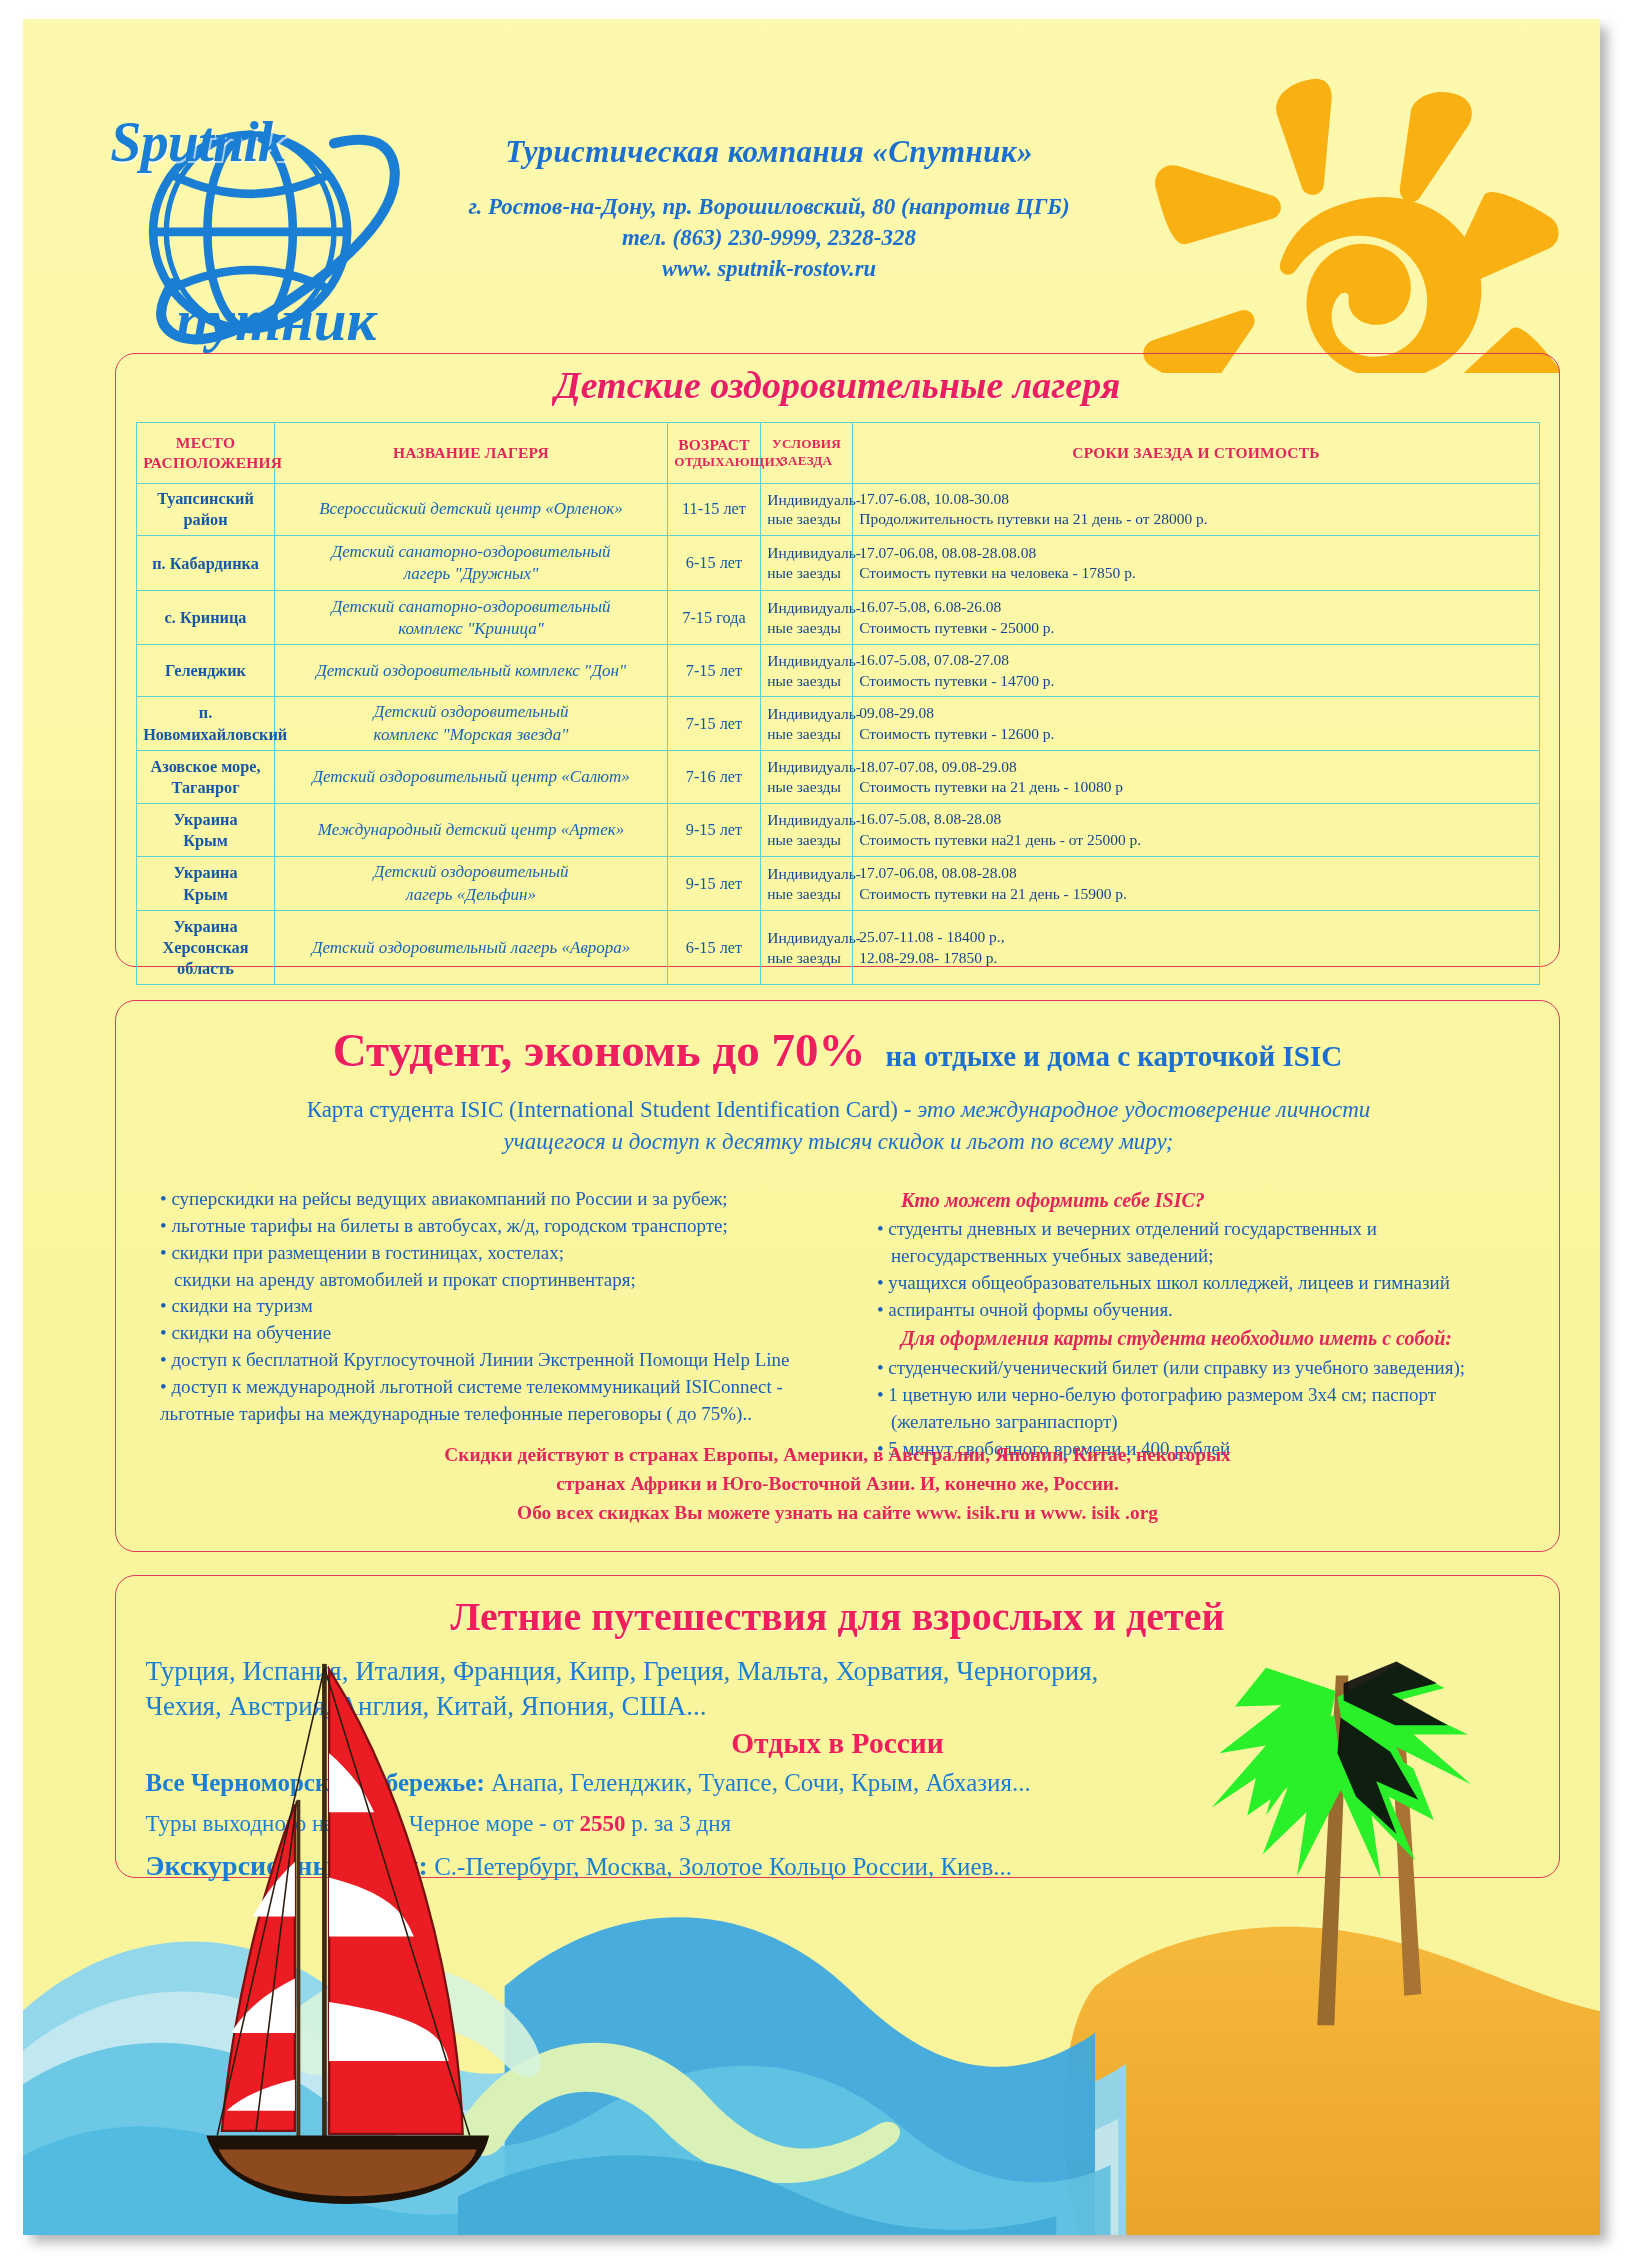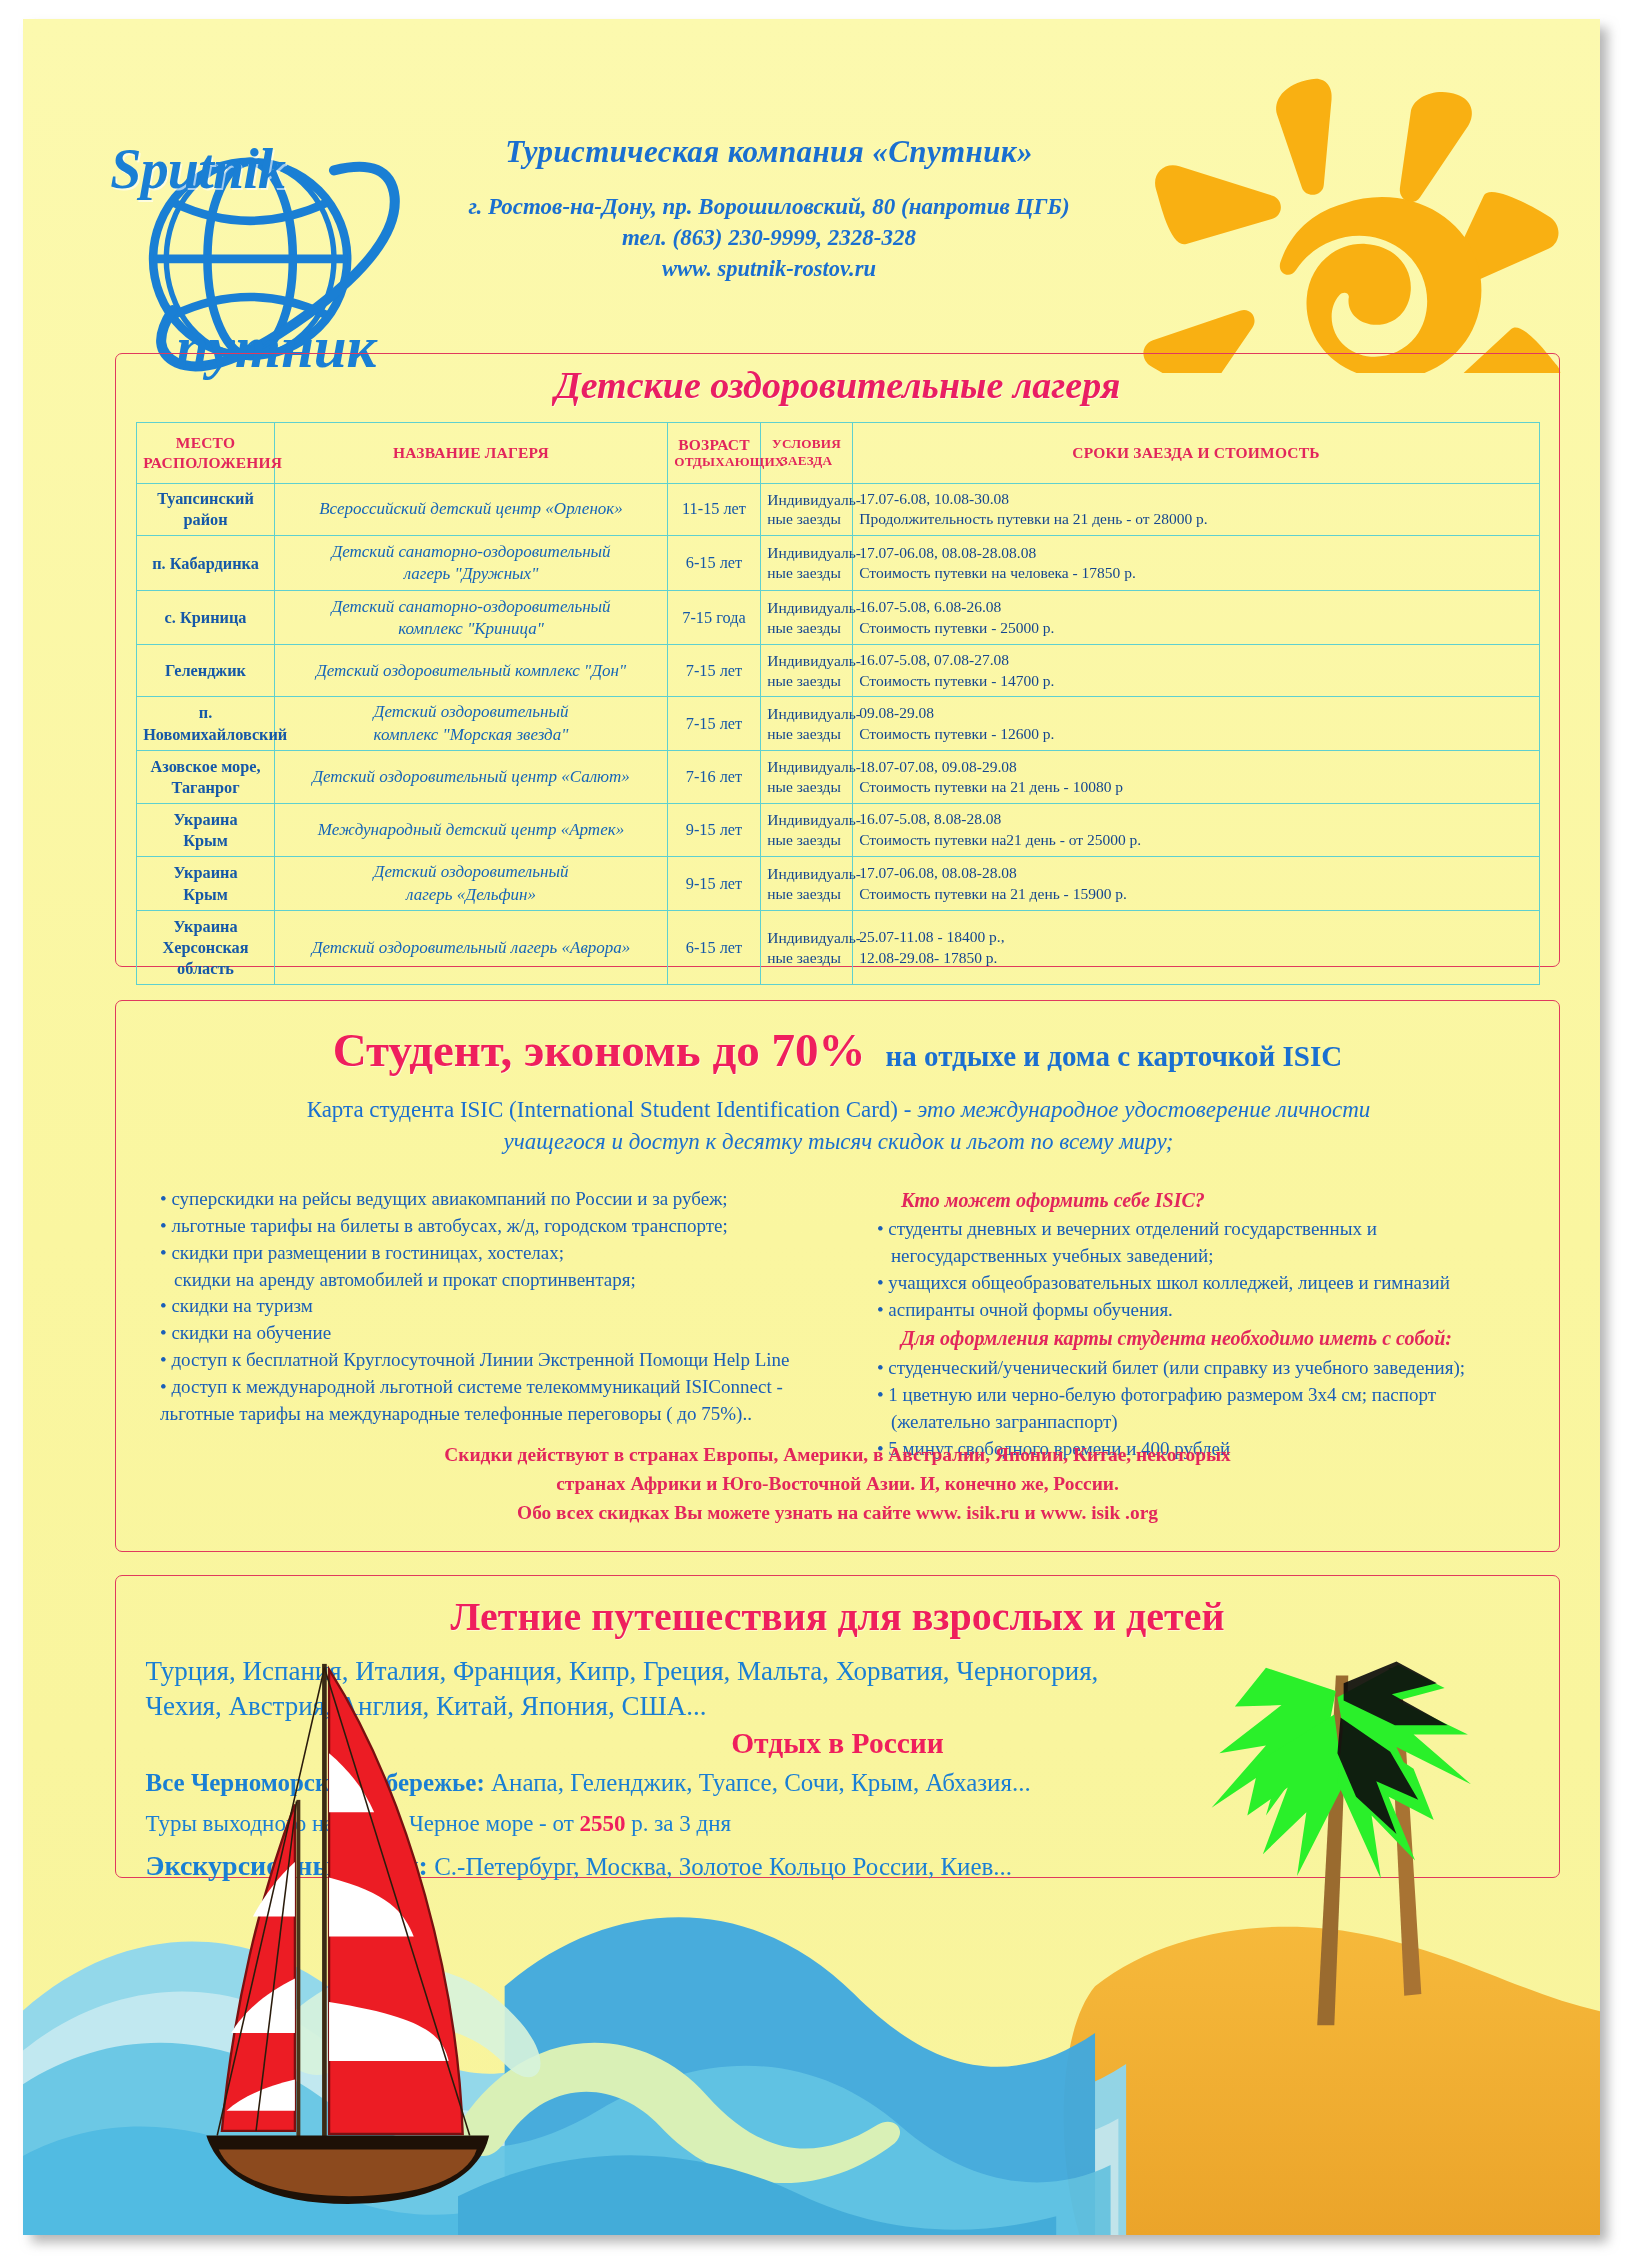--- a/index.html
+++ b/index.html
@@ -24,21 +24,21 @@
     background: #fbf8a8;
     background: linear-gradient(180deg,#fcf9ae 0%, #faf6a0 55%, #f8f49c 100%);
     box-shadow: 7.8px 7.8px 11px rgba(120,120,120,0.55);
     overflow: hidden;
   }
 
   
   .sun { position:absolute; left:1088px; top:43px; width:497px; height:311px; pointer-events:none; }
 
   
-  .logo { position: absolute; left: 78px; top: 111px; width: 334px; height: 264px; }
+  .logo { position: absolute; left: 78px; top: 84px; width: 334px; height: 264px; }
   .logo-sputnik {
     position:absolute; left:9.3px; top:7.8px;
     font-family:"Liberation Serif", serif;
     font-style: italic; font-weight: 700;
     font-size: 56px; color:#1a7fd4;
     letter-spacing:-0.8px;
     text-shadow: 1.6px 1.6px 0 rgba(255,255,255,.6);
   }
   .logo-ru {
     position:absolute; left:75px; top:183px;
@@ -55,21 +55,21 @@
   }
   .h-company { font-size: 31px; letter-spacing:0.4px; margin-bottom:21px; }
   .h-addr { font-size: 23px; line-height: 1.35; }
   .h-tel  { font-size: 23px; line-height: 1.35; }
   .h-www  { font-size: 22.5px; line-height: 1.45; font-style: italic; }
 
   
   .panel {
     position:absolute;
     border: 1.6px solid #e0395e;
-    border-radius: 7px;
+    border-radius: 20px;
     background: transparent;
     text-decoration: underline;
   }
 
   
   #panel-camps { left:92px; top:334px; width:1445px; height:614px; }
   .camps-title {
     position:absolute; left:0; top:9.3px; width:100%;
     text-align:center;
     font-family:"Liberation Serif", serif;

